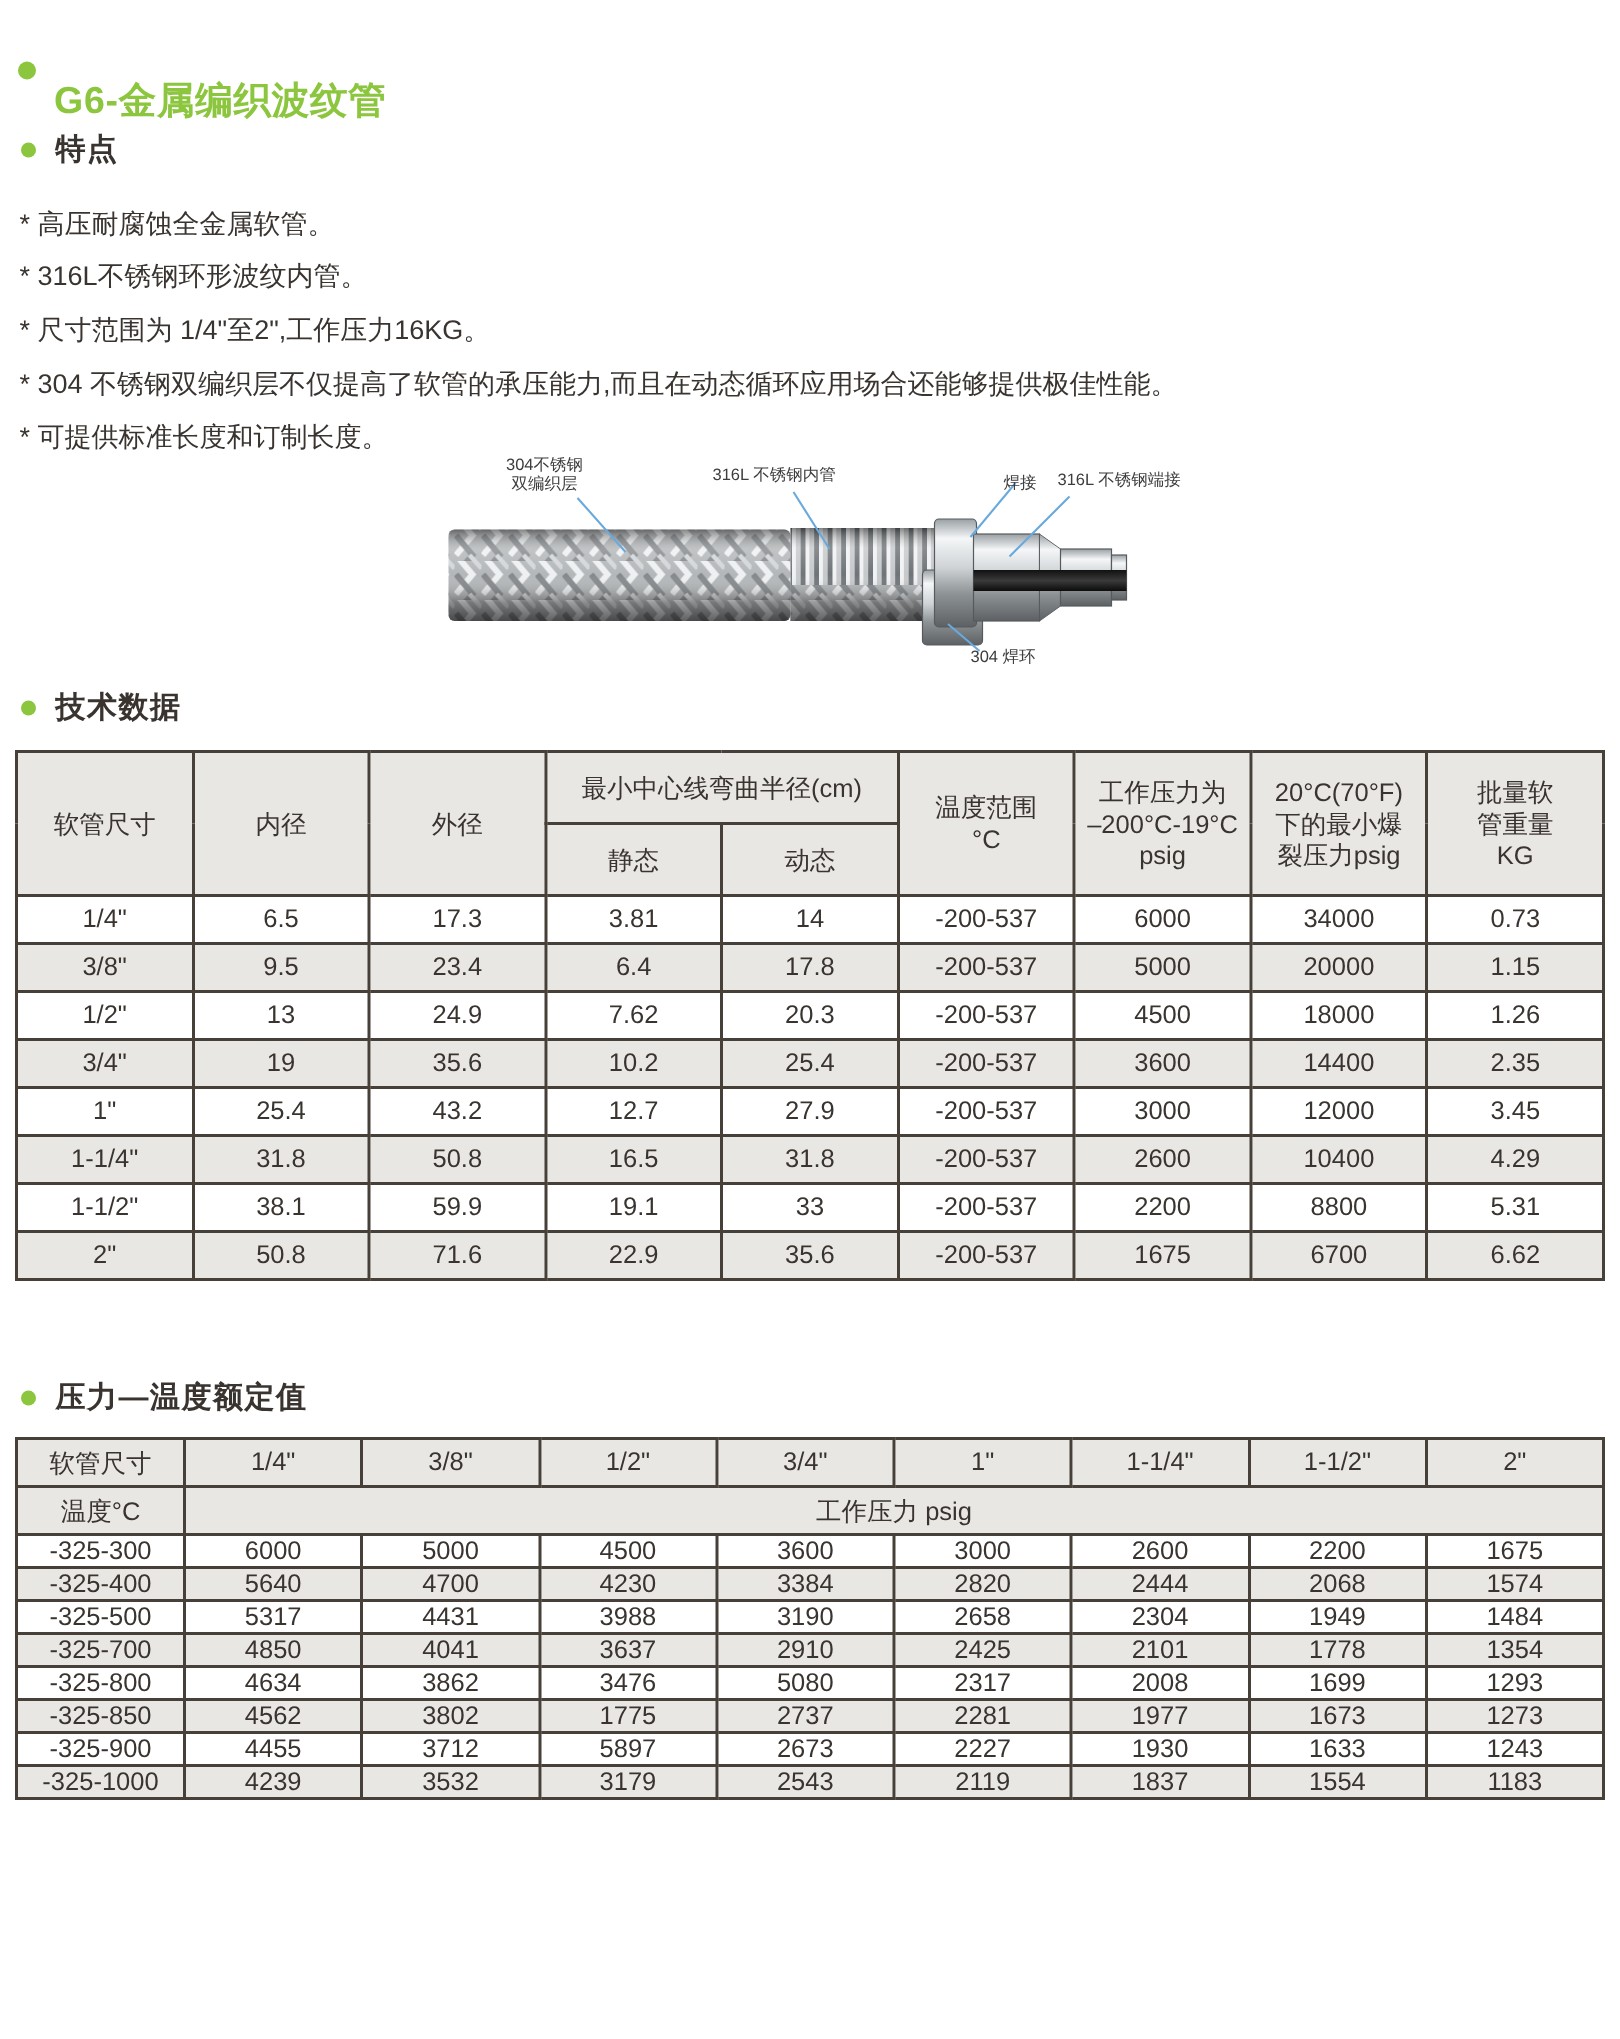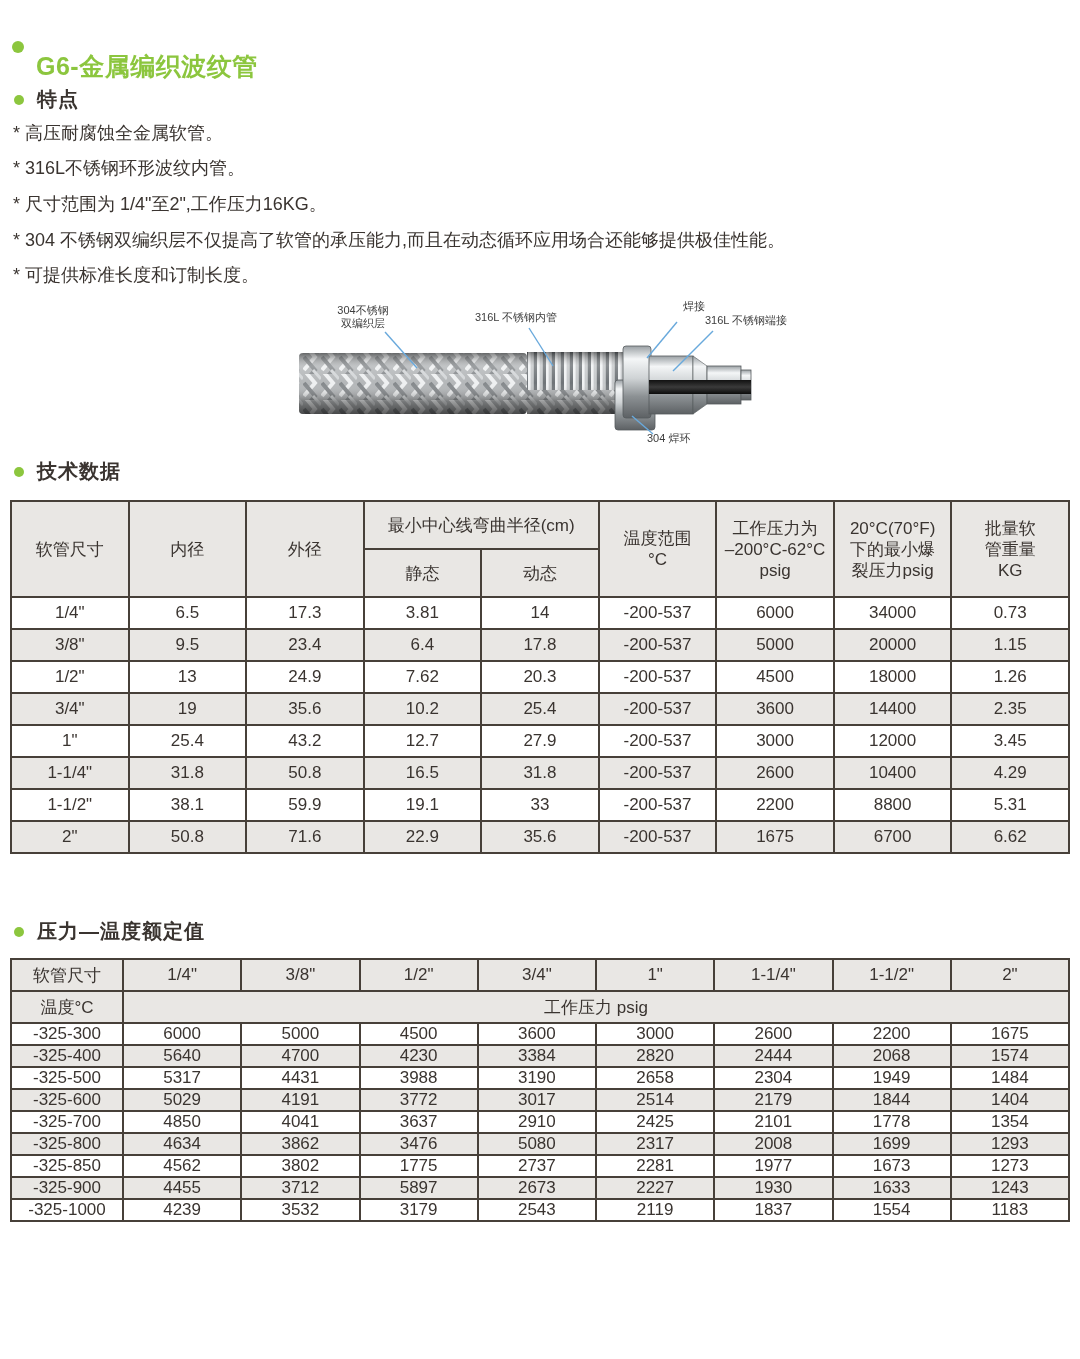--- a/index.html
+++ b/index.html
@@ -41,21 +41,21 @@
 <div class="abs row" style="left:12px;top:10px;">
   <span class="bullet lg"></span>
   <span class="page-title">G6-金属编织波纹管</span>
 </div>
 
 <div class="abs row" style="left:14px;top:86px;">
   <span class="bullet sm"></span>
   <span class="sec-title">特点</span>
 </div>
 
-<div class="abs" style="left:13px;top:115px;width:1000px;">
+<div class="abs" style="left:13px;top:131px;width:1000px;">
   <div class="feat-line">* 高压耐腐蚀全金属软管。</div>
   <div class="feat-line">* 316L不锈钢环形波纹内管。</div>
   <div class="feat-line">* 尺寸范围为 1/4"至2",工作压力16KG。</div>
   <div class="feat-line">* 304 不锈钢双编织层不仅提高了软管的承压能力,而且在动态循环应用场合还能够提供极佳性能。</div>
   <div class="feat-line">* 可提供标准长度和订制长度。</div>
 </div>
 
 <div class="abs diagram" style="left:285px;top:296px;">
   <svg width="510" height="160" viewBox="0 0 510 160">
     <defs>
@@ -114,41 +114,41 @@
     <line x1="100" y1="36" x2="132" y2="72" stroke="#69A9DC" stroke-width="1.4"></line>
     <line x1="244" y1="32" x2="268" y2="70" stroke="#69A9DC" stroke-width="1.4"></line>
     <line x1="392" y1="26" x2="362" y2="62" stroke="#69A9DC" stroke-width="1.4"></line>
     <line x1="428" y1="35" x2="388" y2="75" stroke="#69A9DC" stroke-width="1.4"></line>
     <line x1="368" y1="138" x2="347" y2="120" stroke="#69A9DC" stroke-width="1.4"></line>
   </svg>
 
   <span class="dlabel center" style="left:38px;top:8px;width:80px;">304不锈钢
 双编织层</span>
   <span class="dlabel" style="left:190px;top:15px;">316L 不锈钢内管</span>
-  <span class="dlabel" style="left:384px;top:4px;margin-left:14px;">焊接</span>
+  <span class="dlabel" style="left:384px;top:20px;">焊接</span>
   <span class="dlabel" style="left:420px;top:18px;">316L 不锈钢端接</span>
   <span class="dlabel" style="left:362px;top:136px;">304 焊环</span>
 </div>
 
 <div class="abs row" style="left:14px;top:458px;">
   <span class="bullet sm"></span>
   <span class="sec-title">技术数据</span>
 </div>
 
 <table class="t1 abs" style="left:10px;top:500px;">
   <thead>
     <tr>
       <th rowspan="2">软管尺寸</th>
       <th rowspan="2">内径</th>
       <th rowspan="2">外径</th>
       <th colspan="2">最小中心线弯曲半径(cm)</th>
       <th rowspan="2" class="preline">温度范围
 °C</th>
       <th rowspan="2" class="preline">工作压力为
-–200°C-62°C
+–200°C-19°C
 psig</th>
       <th rowspan="2" class="preline">20°C(70°F)
 下的最小爆
 裂压力psig</th>
       <th rowspan="2" class="preline">批量软
 管重量
 KG</th>
     </tr>
     <tr>
       <th>静态</th>
@@ -309,31 +309,20 @@
         <td>5317</td>
         <td>4431</td>
         <td>3988</td>
         <td>3190</td>
         <td>2658</td>
         <td>2304</td>
         <td>1949</td>
         <td>1484</td>
       </tr>
       <tr>
-        <td>-325-600</td>
-        <td>5029</td>
-        <td>4191</td>
-        <td>3772</td>
-        <td>3017</td>
-        <td>2514</td>
-        <td>2179</td>
-        <td>1844</td>
-        <td>1404</td>
-      </tr>
-      <tr>
         <td>-325-700</td>
         <td>4850</td>
         <td>4041</td>
         <td>3637</td>
         <td>2910</td>
         <td>2425</td>
         <td>2101</td>
         <td>1778</td>
         <td>1354</td>
       </tr>

